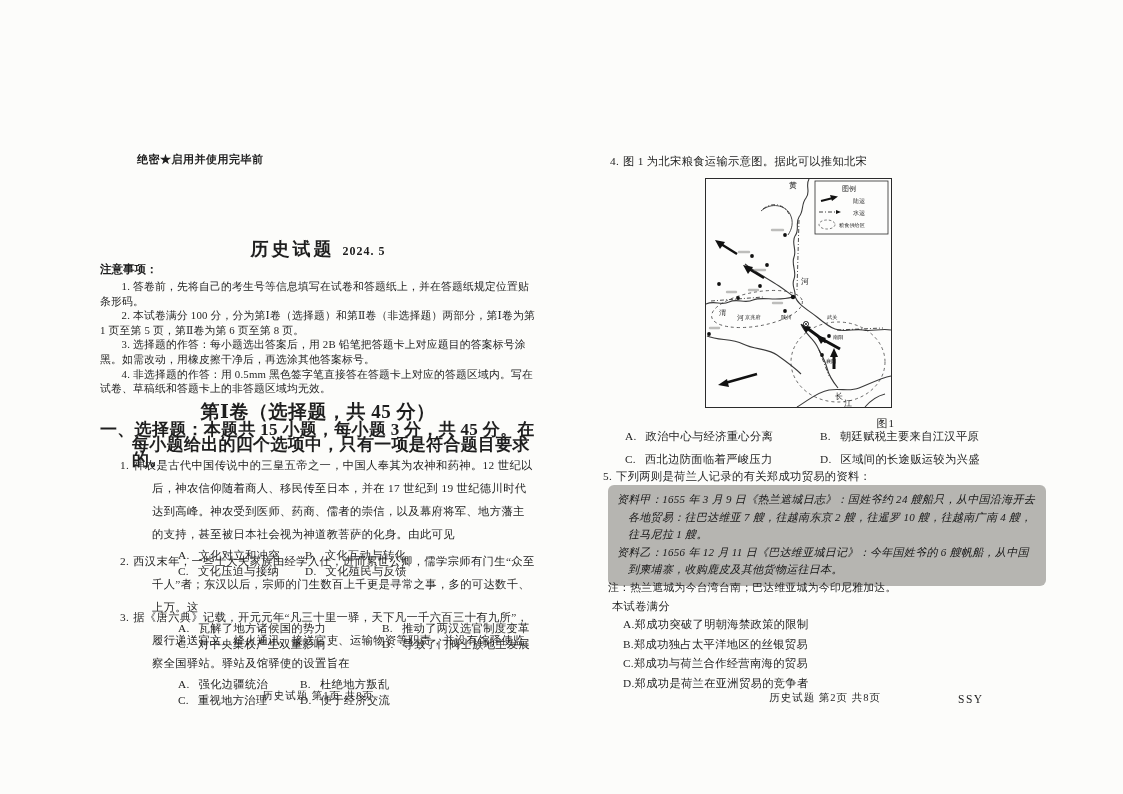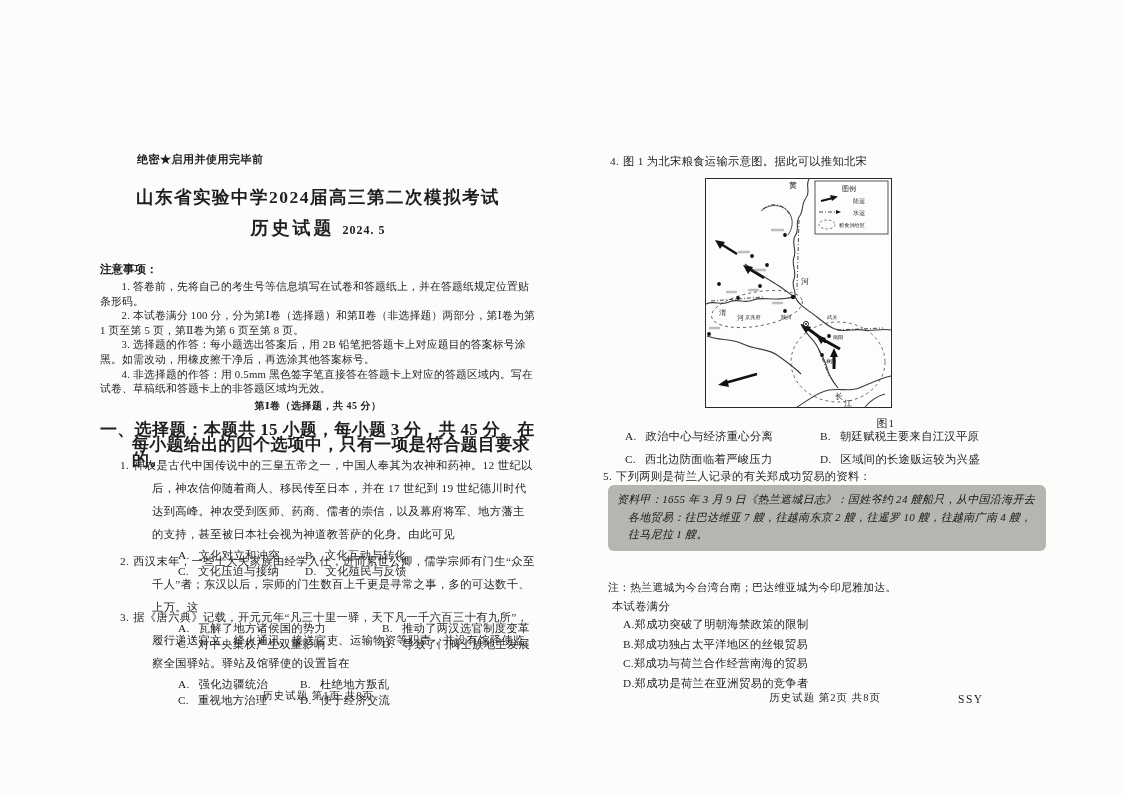--- a/index.html
+++ b/index.html
@@ -18,21 +18,21 @@
   .center { width:100%; text-align:center; }
 
   .secret { font-size:11px; font-weight:bold; letter-spacing:0.5px; }
   .main-title { font-size:17.5px; font-weight:bold; letter-spacing:1.5px; }
   .sub-title { font-size:18px; font-weight:bold; letter-spacing:3px; }
   .sub-date { font-size:12px; font-weight:bold; letter-spacing:1px; margin-left:8px; }
 
   .notes-heading { font-size:11.5px; font-weight:bold; }
   .notes p { font-size:10.8px; line-height:14.6px; text-indent:2em; letter-spacing:0.2px; }
 
-  .section-title { font-size:10px; font-weight:bold; letter-spacing:0.5px; }
+  .section-title { font-size:19px; font-weight:bold; letter-spacing:0.5px; }
   .section-intro { font-size:17px; font-weight:bold; line-height:15px;
                    padding-left:32px; text-indent:-32px; letter-spacing:0.3px; }
 
   .stem { font-size:11.3px; line-height:23px; letter-spacing:0.35px;
           padding-left:32px; text-indent:-32px; }
   .stem-oneline { font-size:11.3px; line-height:15px; letter-spacing:0.3px; }
   .qnum { margin-right:4px; }
 
   .opt-row { display:flex; font-size:11.3px; line-height:15px; margin-top:1.5px; letter-spacing:0.3px; }
   .opt-row .letter { margin-right:9px; }
@@ -59,23 +59,22 @@
   svg text { font-family:"Liberation Serif","DejaVu Serif",serif; fill:#222; }
   .squiggle { stroke:#8a8a86; stroke-width:2.4; opacity:0.55; stroke-linecap:round; }
 </style>
 </head>
 <body>
 
 <div class="page" id="page-left">
 
   <div class="abs secret" style="top:120px; left:37px;">绝密★启用并使用完毕前</div>
 
-  <div class="abs center main-title" style="top:153px;">山东省实验中学2024届高三第二次模拟考试</div>
-
-  <div class="abs center" style="top:184px;">
+
+  <div class="abs center" style="top:205px;">
     <span class="sub-title">历史试题</span><span class="sub-date">2024. 5</span>
   </div>
 
   <div class="abs notes-heading" style="top:230px; left:0;">注意事项：</div>
 
   <div class="abs notes" style="top:247px; left:0; width:436px;">
     <p>1. 答卷前，先将自己的考生号等信息填写在试卷和答题纸上，并在答题纸规定位置贴条形码。</p>
     <p>2. 本试卷满分 100 分，分为第Ⅰ卷（选择题）和第Ⅱ卷（非选择题）两部分，第Ⅰ卷为第 1 页至第 5 页，第Ⅱ卷为第 6 页至第 8 页。</p>
     <p>3. 选择题的作答：每小题选出答案后，用 2B 铅笔把答题卡上对应题目的答案标号涂黑。如需改动，用橡皮擦干净后，再选涂其他答案标号。</p>
     <p>4. 非选择题的作答：用 0.5mm 黑色签字笔直接答在答题卡上对应的答题区域内。写在试卷、草稿纸和答题卡上的非答题区域均无效。</p>
@@ -293,20 +292,21 @@
         </span>
     </div>
   </div>
 
   <div class="abs stem-oneline" style="top:437px; left:1px;">
     <span class="qnum">5.</span><span>下列两则是荷兰人记录的有关郑成功贸易的资料：</span>
   </div>
 
   <div class="abs source-box" style="top:453px; left:6px;border-radius:6px;">
     <p>资料甲：1655 年 3 月 9 日《热兰遮城日志》：国姓爷约 24 艘船只，从中国沿海开去各地贸易：往巴达维亚 7 艘，往越南东京 2 艘，往暹罗 10 艘，往越南广南 4 艘，往马尼拉 1 艘。</p>
+    <p>资料乙：1656 年 12 月 11 日《巴达维亚城日记》：今年国姓爷的 6 艘帆船，从中国到柬埔寨，收购鹿皮及其他货物运往日本。</p>
   </div>
 
   <div class="abs note-line" style="top:549px; left:6px;">注：热兰遮城为今台湾台南；巴达维亚城为今印尼雅加达。</div>
 
   <div class="abs prompt-line" style="top:567px; left:10px;">本试卷满分</div>
 
   <div class="abs" style="top:585px; left:21px;">
     <div class="opt-line">
         <span class="letter">A.</span>
         <span>郑成功突破了明朝海禁政策的限制</span>

